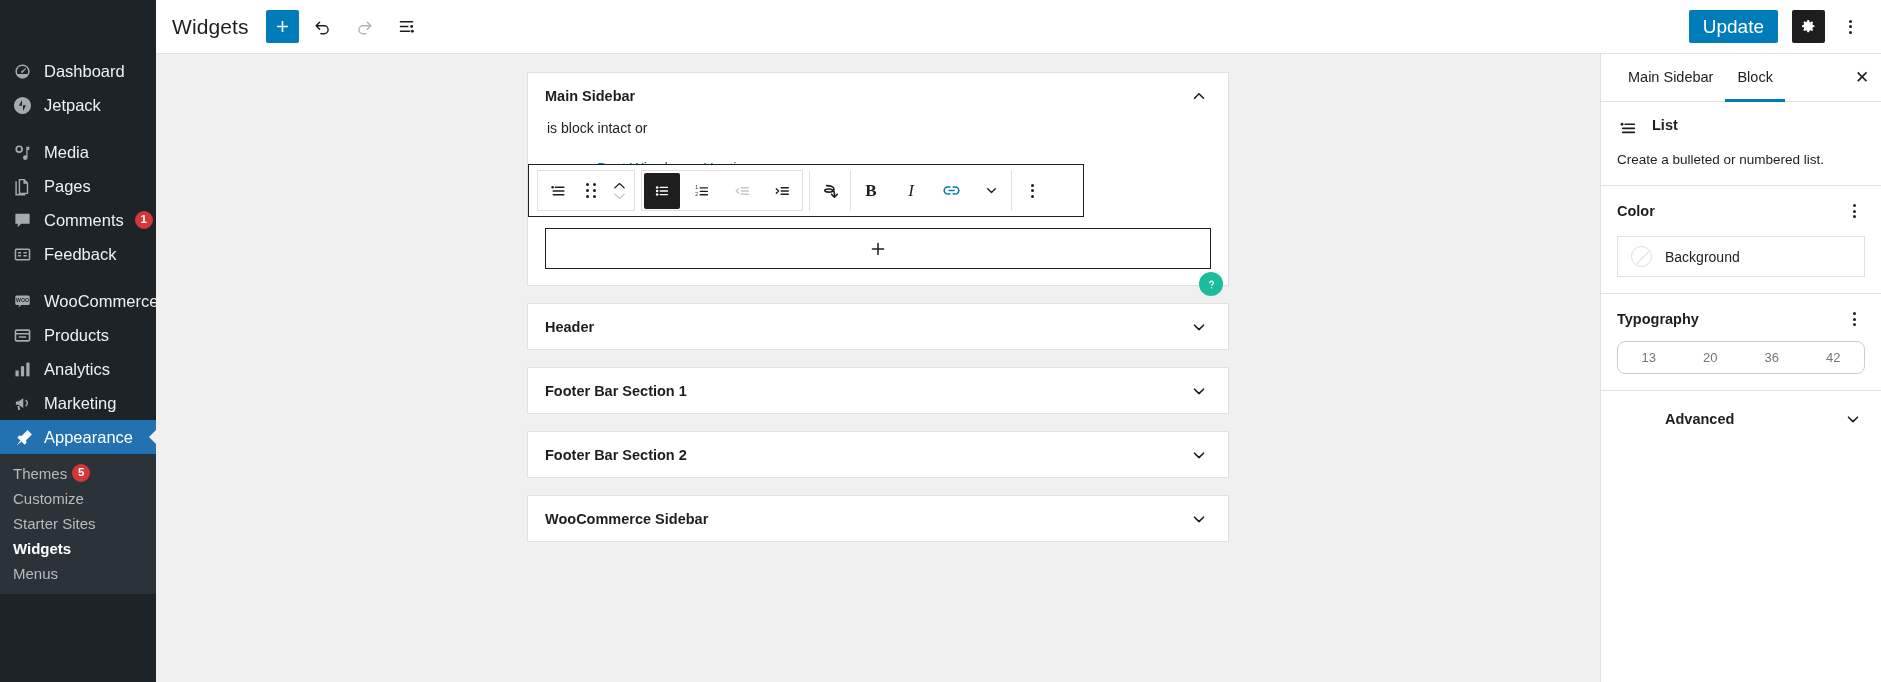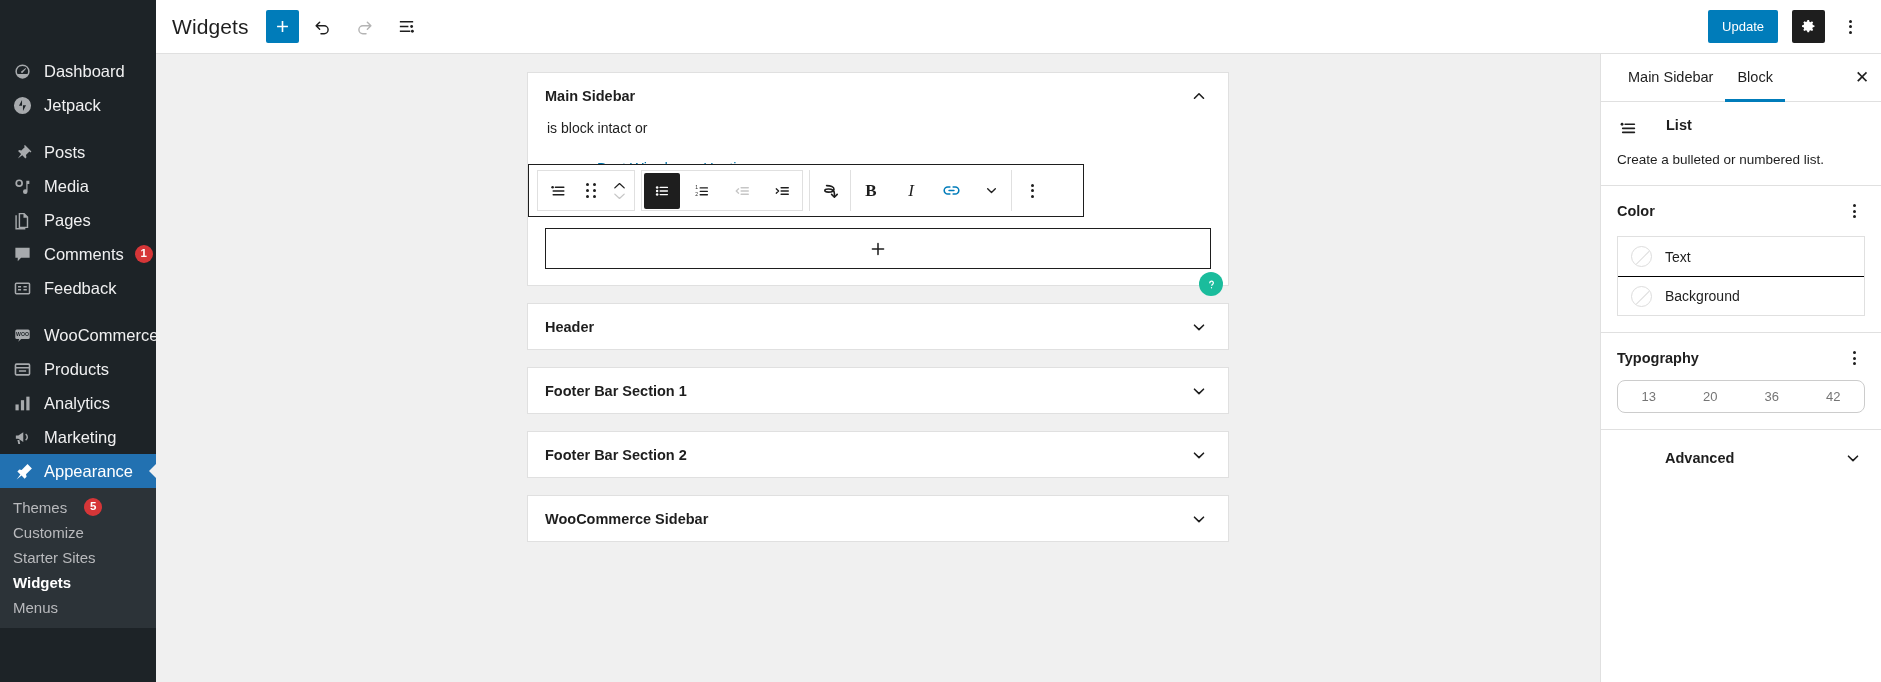--- a/index.html
+++ b/index.html
@@ -70,21 +70,21 @@
     font-weight: 600;
     display: inline-block;
   }
   .am-sub {
     padding: 6px 0 8px 0;
     background: #2c3338;
   }
   .am-subitem {
     display: flex;
     align-items: center;
-    gap: 17px;
+    gap: 5px;
     font-size: 15px;
     color: #b9babd;
     padding: 4px 11px 4px 13px;
     cursor: pointer;
     white-space: nowrap;
   }
   .am-subitem.active { color: #fff; font-weight: 700; }
 
   
   .main-col {
@@ -125,21 +125,21 @@
     color: #fff;
     width: 33px; height: 33px;
     border-radius: 2px;
   }
   .tb-btn.muted { color: #b4b4b4; cursor: default; }
   .tb-spacer { flex: 1 1 auto; }
   .update-btn {
     background: #007cba;
     color: #fff;
     border: none;
-    font-size: 13px;
+    font-size: 19px;
     font-family: inherit;
     padding: 0 14px;
     height: 33px;
     border-radius: 2px;
     cursor: pointer;
     margin-right: 9px;
   }
   .gear-btn {
     width: 33px; height: 33px;
     background: #1e1e1e;
@@ -342,21 +342,21 @@
     transform: translateY(-50%);
     width: 34px; height: 34px;
     display: flex; align-items: center; justify-content: center;
     cursor: pointer; color: #1e1e1e;
     font-size: 17px;
   }
   .insp-section {
     border-bottom: 1px solid #e0e0e0;
     padding: 14px 16px 16px 16px;
   }
-  .blockcard { display: flex; gap: 25px; align-items: flex-start; }
+  .blockcard { display: flex; gap: 11px; align-items: flex-start; }
   .blockcard .bc-ico { width: 24px; flex: 0 0 24px; color: #1e1e1e; padding-top: 1px; }
   .bc-name { font-size: 14.5px; font-weight: 600; color: #1e1e1e; line-height: 18px;}
   .bc-desc { font-size: 13.5px; color: #1e1e1e; line-height: 18px; margin-top: 8px; }
   .sec-head {
     display: flex; align-items: center; justify-content: space-between;
   }
   .sec-title { font-size: 14.5px; font-weight: 700; color: #1e1e1e; }
   .sec-kebab { width: 22px; height: 22px; display: flex; align-items: center; justify-content: center; cursor: pointer; }
   .color-box {
     border: 1px solid #e0e0e0;
@@ -440,28 +440,20 @@
         <span class="am-ico">
           <svg width="19" height="19" viewBox="0 0 20 20" fill="currentColor">
               <path d="M10 1a9 9 0 100 18 9 9 0 000-18zm-.5 3.2v6.1H6.3L9.5 4.2zm1 11.6V9.7h3.2l-3.2 6.1z"></path>
             </svg>
         </span>
         <span>Jetpack</span>
       </div>
 
       <div class="am-sep"></div>
 
-      <div class="am-item">
-        <span class="am-ico">
-          <svg width="19" height="19" viewBox="0 0 20 20" fill="currentColor">
-              <path d="M12.6 2.1l-1.1 1.1 1 1-3.7 3.7-2.3-.6-1.2 1.2 3.2 3.2-3.4 4.7 4.7-3.4 3.2 3.2 1.2-1.2-.6-2.3 3.7-3.7 1 1 1.1-1.1-6.8-6.8z"></path>
-            </svg>
-        </span>
-        <span>Posts</span>
-      </div>
 
       <div class="am-item">
         <span class="am-ico">
           <svg width="19" height="19" viewBox="0 0 20 20" fill="currentColor">
               <path d="M6.5 2.5a4 4 0 104 4 4 4 0 00-4-4zm0 1.8a2.2 2.2 0 11-2.2 2.2A2.2 2.2 0 016.5 4.3zM14 4v9.2a2.7 2.7 0 00-1.1-.2 2.4 2.4 0 102.4 2.4V7.3h1.9V4z"></path>
             </svg>
         </span>
         <span>Media</span>
       </div>
 
@@ -836,24 +828,20 @@
               <span class="dots-v">
                   <i></i>
                   <i></i>
                   <i></i>
                 </span>
             </span>
           </div>
           <div class="color-box">
             <div class="color-row">
               <span class="swatch"></span>
-              <span>Text</span>
-            </div>
-            <div class="color-row">
-              <span class="swatch"></span>
               <span>Background</span>
             </div>
           </div>
         </div>
 
         <div class="insp-section">
           <div class="sec-head">
             <span class="sec-title">Typography</span>
             <span class="sec-kebab">
               <span class="dots-v">

